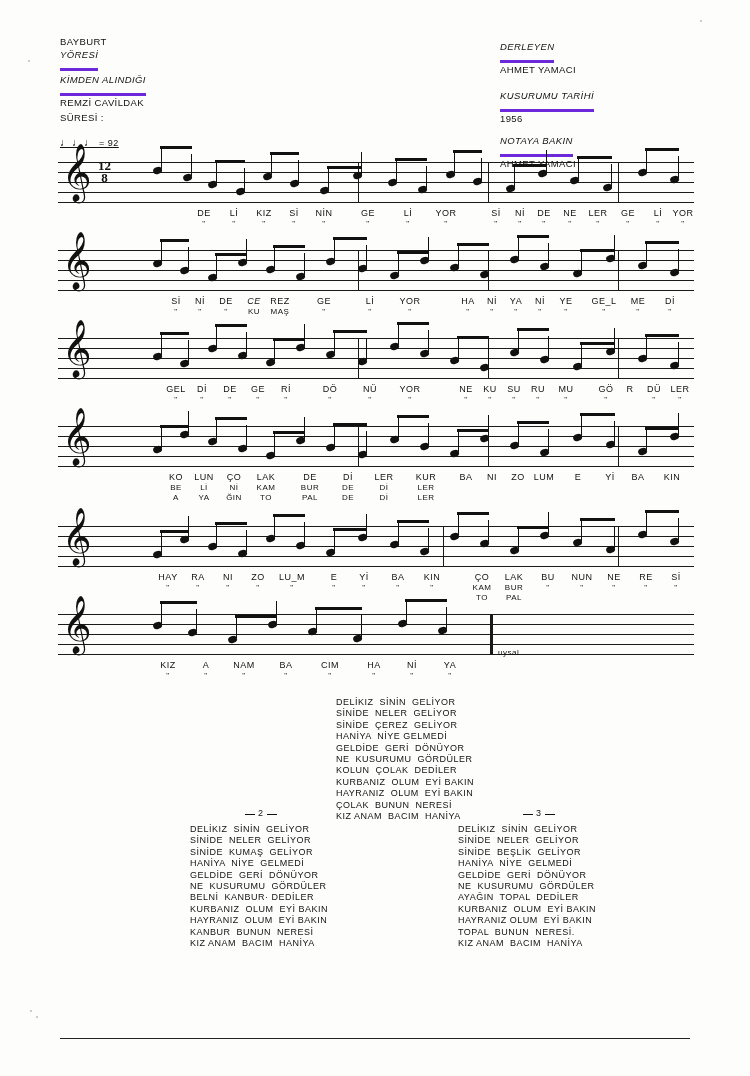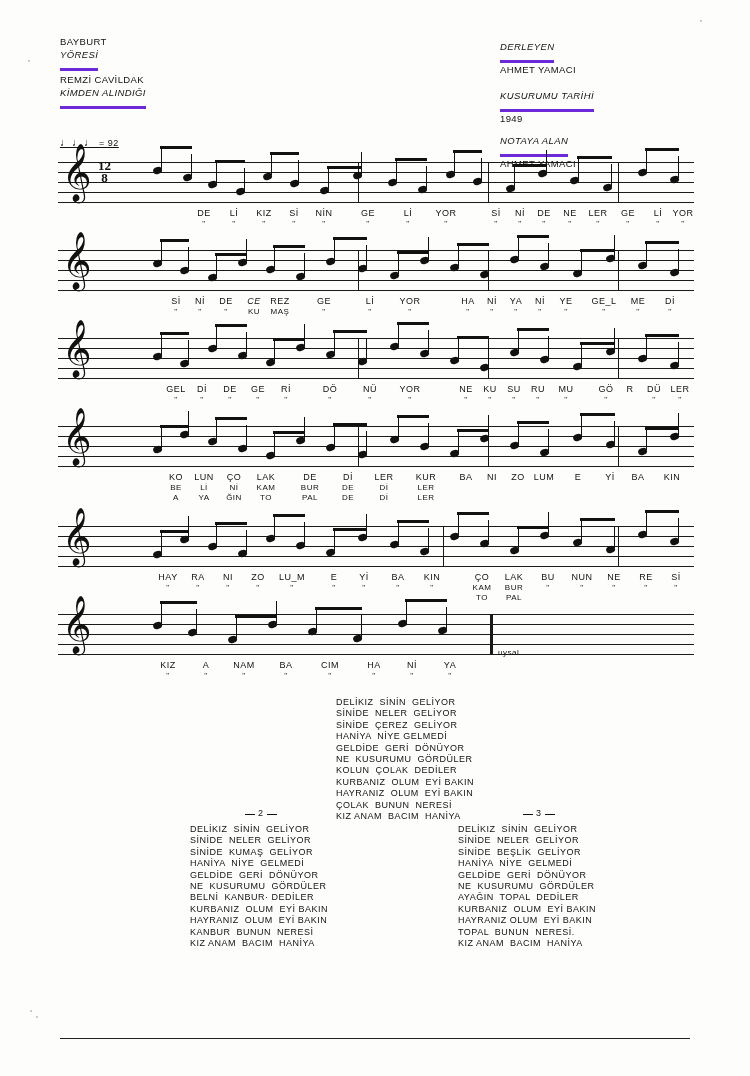--- a/index.html
+++ b/index.html
@@ -211,33 +211,34 @@
 <body>
 
 <div class="page">
 
   <div class="header">
     <div class="hdr-left">
       <div style="height:3px"></div>
       <div>BAYBURT</div>
       <div><span class="underline-txt">YÖRESİ</span></div>
       <div style="height:2px"></div>
+      <div><span class="underline-txt">KİMDEN ALINDIĞI</span></div>
       <div>REMZİ CAVİLDAK</div>
-      <div><span class="underline-txt">KİMDEN ALINDIĞI</span></div>
       <div style="height:2px"></div>
+      <div>SÜRESİ :</div>
     </div>
 
     <div class="hdr-right">
       <div><span class="underline-txt">DERLEYEN</span></div>
       <div>AHMET YAMACI</div>
       <div style="height:13px"></div>
       <div><span class="underline-txt">KUSURUMU TARİHİ</span></div>
-      <div>1949</div>
+      <div>1956</div>
       <div style="height:9px"></div>
-      <div><span class="underline-txt">NOTAYA  ALAN</span></div>
+      <div><span class="underline-txt">NOTAYA  BAKIN</span></div>
       <div>AHMET YAMACI</div>
     </div>
   </div>
 
 
   <div class="tempo">
     <span class="notes">♩♩♩</span>
     <span>= 92</span>
   </div>
 

